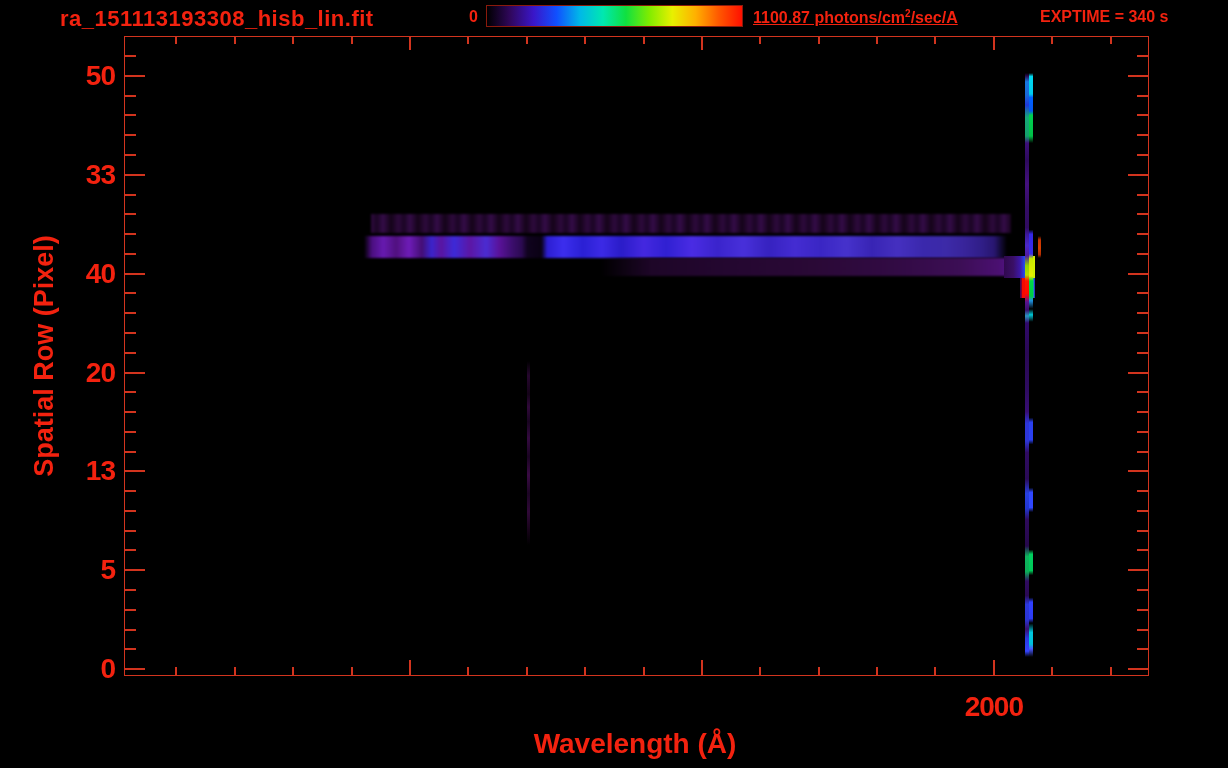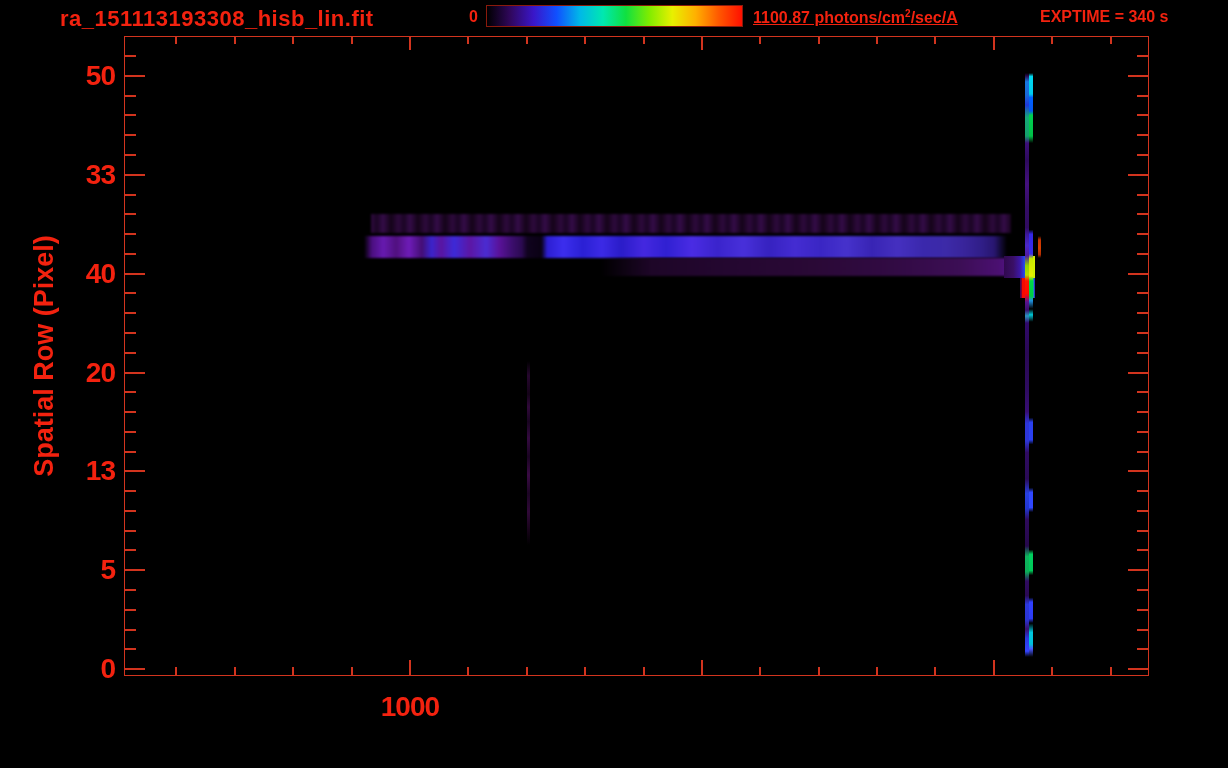--- a/index.html
+++ b/index.html
@@ -51,25 +51,25 @@
         <div class="feat" style="left: 878.776px; top: 218.861px; width: 30.9469px; height: 21.7478px; background: linear-gradient(90deg, rgb(48, 9, 78) 0%, rgb(58, 15, 102) 30%, rgb(60, 24, 168) 52%, rgb(39, 72, 232) 66%, rgb(0, 168, 216) 74%, rgb(0, 200, 83) 82%, rgb(124, 232, 0) 90%, rgb(232, 244, 0) 97%, rgb(200, 232, 0) 100%);"></div>
         <div class="feat" style="left: 895.125px; top: 240.609px; width: 14.5976px; height: 20.7592px; background: linear-gradient(90deg, rgb(64, 9, 94) 0%, rgb(88, 2, 74) 8%, rgb(245, 8, 0) 16%, rgb(255, 13, 0) 70%, rgb(232, 32, 0) 74%, rgb(0, 208, 72) 78%, rgb(0, 224, 90) 88%, rgb(48, 80, 255) 93%, rgb(42, 16, 160) 100%);"></div>
         <div class="feat" style="left: 899.796px; top: 35.9826px; width: 4.67123px; height: 584.224px; background: linear-gradient(rgba(30, 8, 60, 0) 0%, rgb(40, 8, 78) 0.5%, rgb(24, 120, 224) 1.5%, rgb(26, 104, 216) 3.8%, rgb(32, 56, 216) 5.5%, rgb(24, 168, 120) 7.6%, rgb(20, 160, 106) 10.8%, rgb(60, 14, 120) 12%, rgb(46, 10, 94) 15%, rgb(68, 16, 126) 19%, rgb(52, 12, 102) 23%, rgb(48, 11, 96) 26.5%, rgb(60, 24, 152) 27.6%, rgb(74, 40, 200) 29.5%, rgb(82, 26, 160) 31.3%, rgb(144, 212, 0) 33%, rgb(180, 220, 0) 34.6%, rgb(255, 20, 0) 35.6%, rgb(255, 10, 0) 37.8%, rgb(90, 20, 144) 39.2%, rgb(58, 14, 110) 40.6%, rgb(44, 150, 192) 41.6%, rgb(48, 9, 106) 42.8%, rgb(42, 8, 86) 48%, rgb(46, 11, 96) 54%, rgb(56, 13, 116) 58%, rgb(45, 54, 216) 60%, rgb(45, 54, 216) 63%, rgb(47, 11, 98) 65%, rgb(42, 10, 86) 69.5%, rgb(40, 64, 224) 72%, rgb(34, 54, 208) 74.6%, rgb(46, 10, 92) 76.5%, rgb(38, 8, 76) 81%, rgb(15, 180, 94) 82.8%, rgb(12, 174, 88) 85.4%, rgb(48, 11, 96) 87%, rgb(42, 9, 84) 89.5%, rgb(44, 56, 220) 91%, rgb(42, 52, 212) 93.6%, rgb(56, 16, 110) 95.2%, rgb(42, 58, 224) 96.8%, rgb(52, 68, 255) 99%, rgba(50, 60, 200, 0) 100%);"></div>
         <div class="feat" style="left: 904.467px; top: 35.9826px; width: 3.50342px; height: 584.224px; background: linear-gradient(rgba(0, 0, 0, 0) 0%, rgb(0, 216, 240) 0.6%, rgb(0, 204, 238) 3.6%, rgb(0, 96, 255) 4.2%, rgb(4, 88, 240) 6.5%, rgb(0, 208, 80) 7.2%, rgb(0, 192, 72) 10.8%, rgba(10, 2, 26, 0) 12%, rgba(10, 2, 26, 0) 26.8%, rgb(52, 40, 232) 27.6%, rgb(58, 46, 232) 31%, rgb(200, 232, 0) 31.8%, rgb(232, 240, 0) 34.8%, rgb(0, 216, 72) 35.6%, rgb(0, 204, 66) 38.2%, rgb(32, 144, 224) 39%, rgba(10, 2, 26, 0) 40.4%, rgb(0, 200, 216) 41.4%, rgba(10, 2, 26, 0) 42.6%, rgba(10, 2, 26, 0) 59%, rgb(42, 64, 240) 59.8%, rgb(42, 64, 240) 62.8%, rgba(10, 2, 26, 0) 63.6%, rgba(10, 2, 26, 0) 71%, rgb(48, 72, 255) 71.8%, rgb(48, 72, 255) 74.4%, rgba(10, 2, 26, 0) 75.2%, rgba(10, 2, 26, 0) 81.6%, rgb(0, 208, 96) 82.4%, rgb(0, 200, 88) 85.2%, rgba(10, 2, 26, 0) 86%, rgba(10, 2, 26, 0) 89.8%, rgb(48, 64, 255) 90.6%, rgb(44, 60, 244) 93.4%, rgba(10, 2, 26, 0) 94.2%, rgb(0, 200, 224) 95.8%, rgb(0, 192, 218) 97.8%, rgb(72, 88, 255) 98.6%, rgba(70, 90, 255, 0) 100%);"></div>
         <div class="feat" style="left: 912.642px; top: 199.091px; width: 3.50342px; height: 21.7478px; background: linear-gradient(rgba(200, 48, 0, 0) 0%, rgb(200, 52, 0) 18%, rgb(216, 64, 0) 55%, rgb(176, 44, 0) 85%, rgba(200, 48, 0, 0) 100%);"></div>
         <div class="feat" style="left: 401.726px; top: 323.646px; width: 2.91952px; height: 183.867px; background: linear-gradient(rgba(40, 8, 48, 0) 0%, rgb(38, 7, 46) 8%, rgb(20, 3, 24) 18%, rgb(48, 9, 58) 25%, rgb(24, 4, 32) 33%, rgb(52, 10, 64) 42%, rgb(26, 4, 34) 52%, rgb(58, 11, 68) 62%, rgb(28, 5, 36) 72%, rgb(48, 9, 56) 82%, rgb(22, 3, 24) 92%, rgba(30, 6, 36, 0) 100%);"></div>
       </div>
     <div id="ticks">
         <div class="tick" style="left: 283.945px; top: 623px; width: 2px; height: 15px;"></div>
         <div class="tick" style="left: 283.945px; top: 0px; width: 2px; height: 13px;"></div>
-        <div class="xtlab" style="left: 214.945px; top: 654px;">1000</div>
         <div class="tick" style="left: 575.897px; top: 623px; width: 2px; height: 15px;"></div>
         <div class="tick" style="left: 575.897px; top: 0px; width: 2px; height: 13px;"></div>
         <div class="tick" style="left: 867.849px; top: 623px; width: 2px; height: 15px;"></div>
         <div class="tick" style="left: 867.849px; top: 0px; width: 2px; height: 13px;"></div>
+        <div class="xtlab" style="left: 798.849px; top: 654px;">2000</div>
         <div class="tick" style="left: 50.3836px; top: 630px; width: 2px; height: 8px;"></div>
         <div class="tick" style="left: 50.3836px; top: 0px; width: 2px; height: 7px;"></div>
         <div class="tick" style="left: 108.774px; top: 630px; width: 2px; height: 8px;"></div>
         <div class="tick" style="left: 108.774px; top: 0px; width: 2px; height: 7px;"></div>
         <div class="tick" style="left: 167.164px; top: 630px; width: 2px; height: 8px;"></div>
         <div class="tick" style="left: 167.164px; top: 0px; width: 2px; height: 7px;"></div>
         <div class="tick" style="left: 225.555px; top: 630px; width: 2px; height: 8px;"></div>
         <div class="tick" style="left: 225.555px; top: 0px; width: 2px; height: 7px;"></div>
         <div class="tick" style="left: 342.336px; top: 630px; width: 2px; height: 8px;"></div>
         <div class="tick" style="left: 342.336px; top: 0px; width: 2px; height: 7px;"></div>
@@ -158,14 +158,15 @@
         <div class="tick" style="left: 1012px; top: 97.2603px; width: 11px; height: 2px;"></div>
         <div class="tick" style="left: 0px; top: 77.4896px; width: 11px; height: 2px;"></div>
         <div class="tick" style="left: 1012px; top: 77.4896px; width: 11px; height: 2px;"></div>
         <div class="tick" style="left: 0px; top: 57.7189px; width: 11px; height: 2px;"></div>
         <div class="tick" style="left: 1012px; top: 57.7189px; width: 11px; height: 2px;"></div>
         <div class="tick" style="left: 0px; top: 18.1776px; width: 11px; height: 2px;"></div>
         <div class="tick" style="left: 1012px; top: 18.1776px; width: 11px; height: 2px;"></div>
       </div>
   </div>
 
+  <div class="xlabel">Wavelength (Å)</div>
   <div class="ylabel">Spatial Row (Pixel)</div>
 </div>
 
 </body></html>

